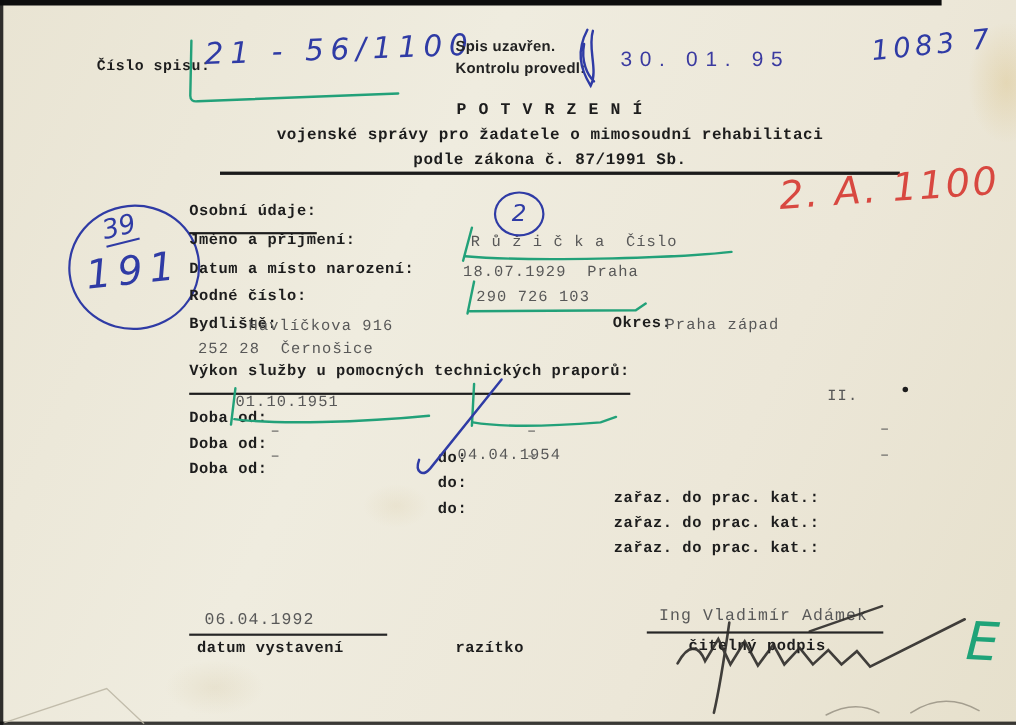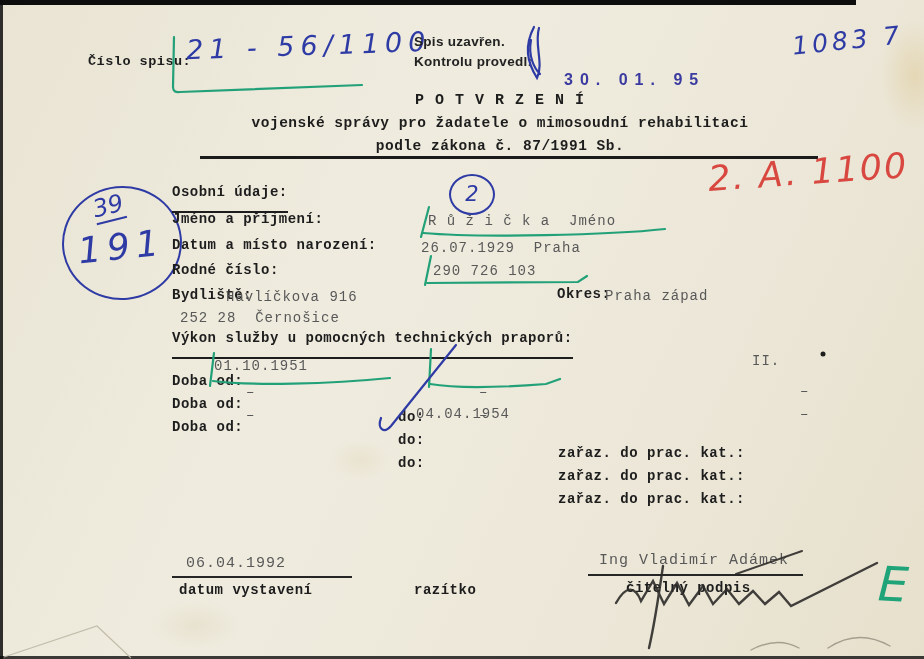--- a/index.html
+++ b/index.html
@@ -11,22 +11,22 @@
   .t{font-family:"Liberation Mono","DejaVu Sans Mono",monospace;font-weight:700;
      color:#1d1d1d;font-size:14px;letter-spacing:.5px;}
   .t.ul{border-bottom:2.5px solid #1d1d1d;padding-bottom:11px;}
   
   .tv{font-family:"Liberation Mono","DejaVu Sans Mono",monospace;font-weight:400;
      color:#585858;font-size:14px;letter-spacing:1px;}
   
   .stamp{font-family:"Liberation Sans","DejaVu Sans",sans-serif;font-weight:700;
      color:#222;font-size:13.5px;letter-spacing:.3px;}
   
-  .stamp-blue{font-family:"Liberation Sans","DejaVu Sans",sans-serif;font-weight:700;
-     color:#3a3aa0;font-size:16px;letter-spacing:7px;margin-top:27px;}
+  .stamp-blue{font-family:"Liberation Sans","DejaVu Sans",sans-serif;font-weight:400;
+     color:#3a3aa0;font-size:19px;letter-spacing:7px;}
   
   .hw-blue{font-family:"DejaVu Sans",sans-serif;font-style:italic;color:#2f3ba5;}
   .hw-red{font-family:"DejaVu Sans",sans-serif;font-style:italic;color:#d84840;}
   .hw-green{font-family:"DejaVu Sans",sans-serif;font-style:italic;color:#1fa378;}
   .rule{position:absolute;border-top:3px solid #1b1b1b;}
   .rule-thin{position:absolute;border-top:2.5px solid #262626;}
   .circle{position:absolute;border:2.5px solid #2f3ba5;border-radius:50%;}
   .edge{position:absolute;background:#0d0d0d;}
   .stain{position:absolute;pointer-events:none;border-radius:50%;}
   .marks{position:absolute;left:0;top:0;pointer-events:none;}
@@ -63,25 +63,25 @@
 
   <div class="abs hw-red" style="left:708px;top:152px;font-size:35px;letter-spacing:2px;transform:rotate(-4deg);">2. A. 1100</div>
 
   <div class="circle" style="left:62px;top:186px;width:116px;height:110px;transform:rotate(-6deg);"></div>
   <div class="abs hw-blue" style="left:93px;top:192px;font-size:24px;border-bottom:2px solid #2f3ba5;transform:rotate(-14deg);">39</div>
   <div class="abs hw-blue" style="left:78px;top:226px;font-size:36px;letter-spacing:6px;transform:rotate(-6deg);">191</div>
 
   <div class="abs t ul" style="left:172px;top:184px;">Osobní údaje:</div>
 
   <div class="abs t" style="left:172px;top:211px;">Jméno a příjmení:</div>
-  <div class="abs tv" style="left:428px;top:213px;">R ů ž i č k a  Jméno</div>
+  <div class="abs tv" style="left:428px;top:213px;">R ů ž i č k a  Číslo</div>
   <div class="circle" style="left:449px;top:174px;width:42px;height:37px;text-align:center;"><span class="hw-blue" style="font-size:21px;line-height:36px;">2</span></div>
 
   <div class="abs t" style="left:172px;top:237px;">Datum a místo narození:</div>
-  <div class="abs tv" style="left:421px;top:240px;">26.07.1929  Praha</div>
+  <div class="abs tv" style="left:421px;top:240px;">18.07.1929  Praha</div>
 
   <div class="abs t" style="left:172px;top:262px;">Rodné číslo:</div>
   <div class="abs tv" style="left:433px;top:263px;">290 726 103</div>
 
   <div class="abs t" style="left:172px;top:287px;">Bydliště:</div>
   <div class="abs tv" style="left:226px;top:289px;">Havlíčkova 916</div>
   <div class="abs t" style="left:557px;top:286px;">Okres:</div>
   <div class="abs tv" style="left:605px;top:288px;">Praha západ</div>
   <div class="abs tv" style="left:180px;top:310px;">252 28  Černošice</div>
 

